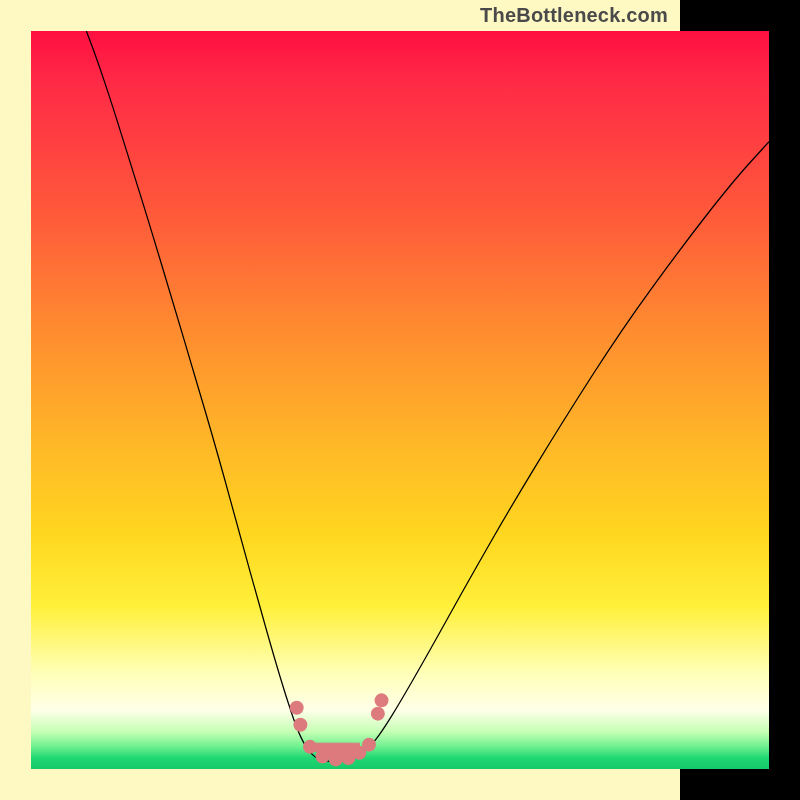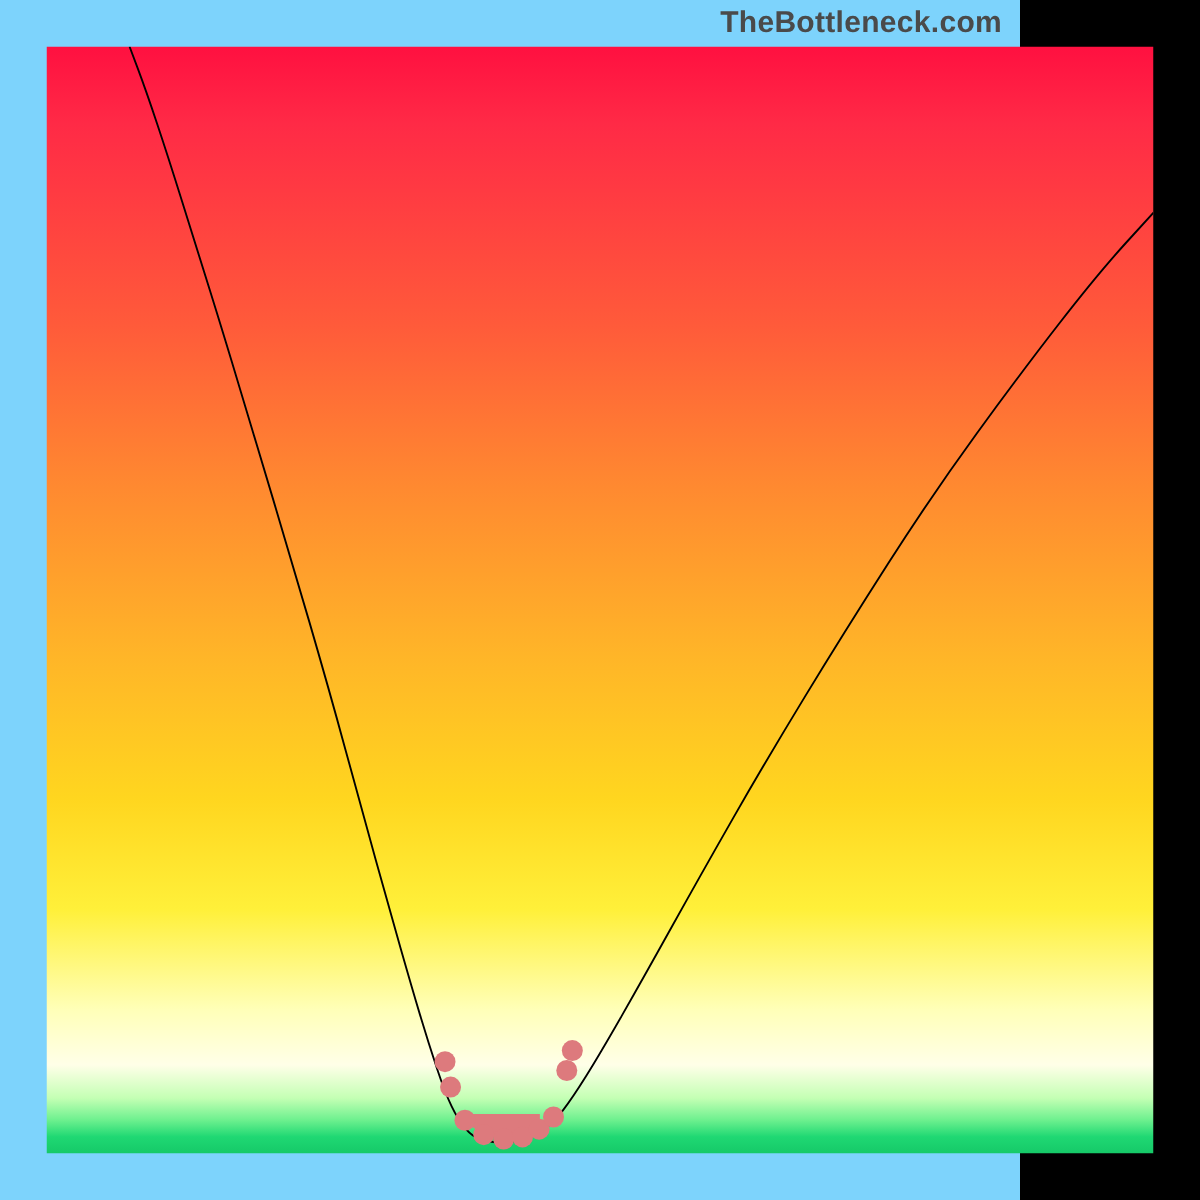--- a/index.html
+++ b/index.html
@@ -8,21 +8,21 @@
     width: 800px;
     height: 800px;
     background: #000;
     font-family: Arial, Helvetica, sans-serif;
     overflow: hidden;
   }
   .frame {
     position: relative;
     width: 680px;
     height: 800px;
-    background: #7dd3fc;
+    background: #fef9c3;
   }
   .watermark {
     position: absolute;
     top: 4px;
     right: 12px;
     color: #4a4a4a;
     font-size: 20px;
     font-weight: 600;
     letter-spacing: 0.2px;
     z-index: 10;

